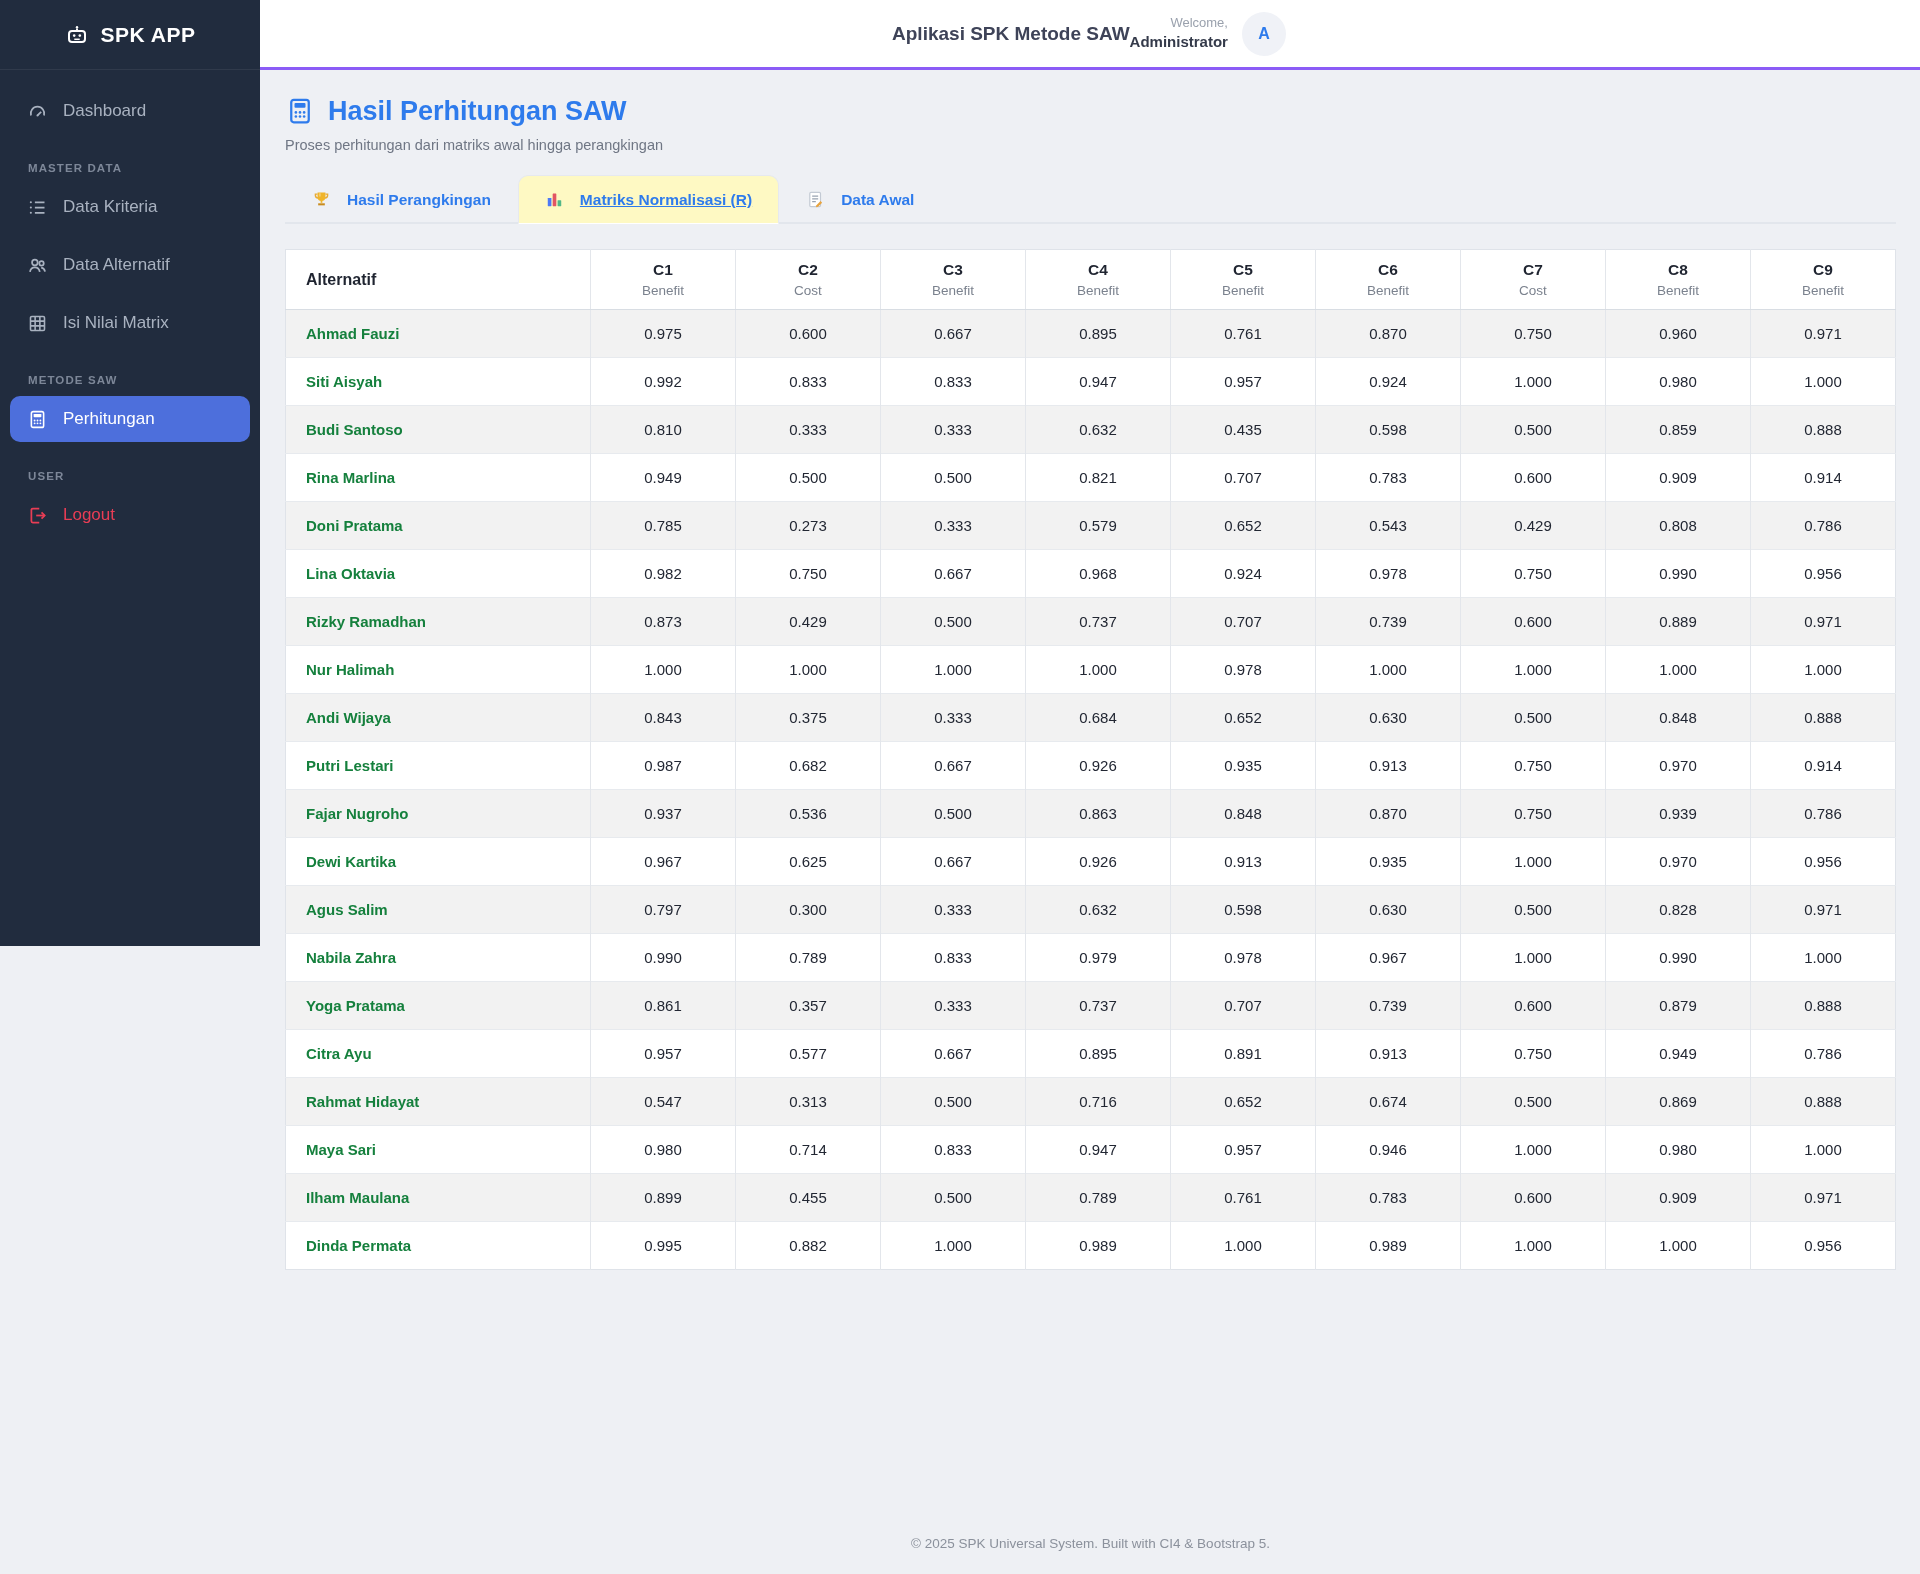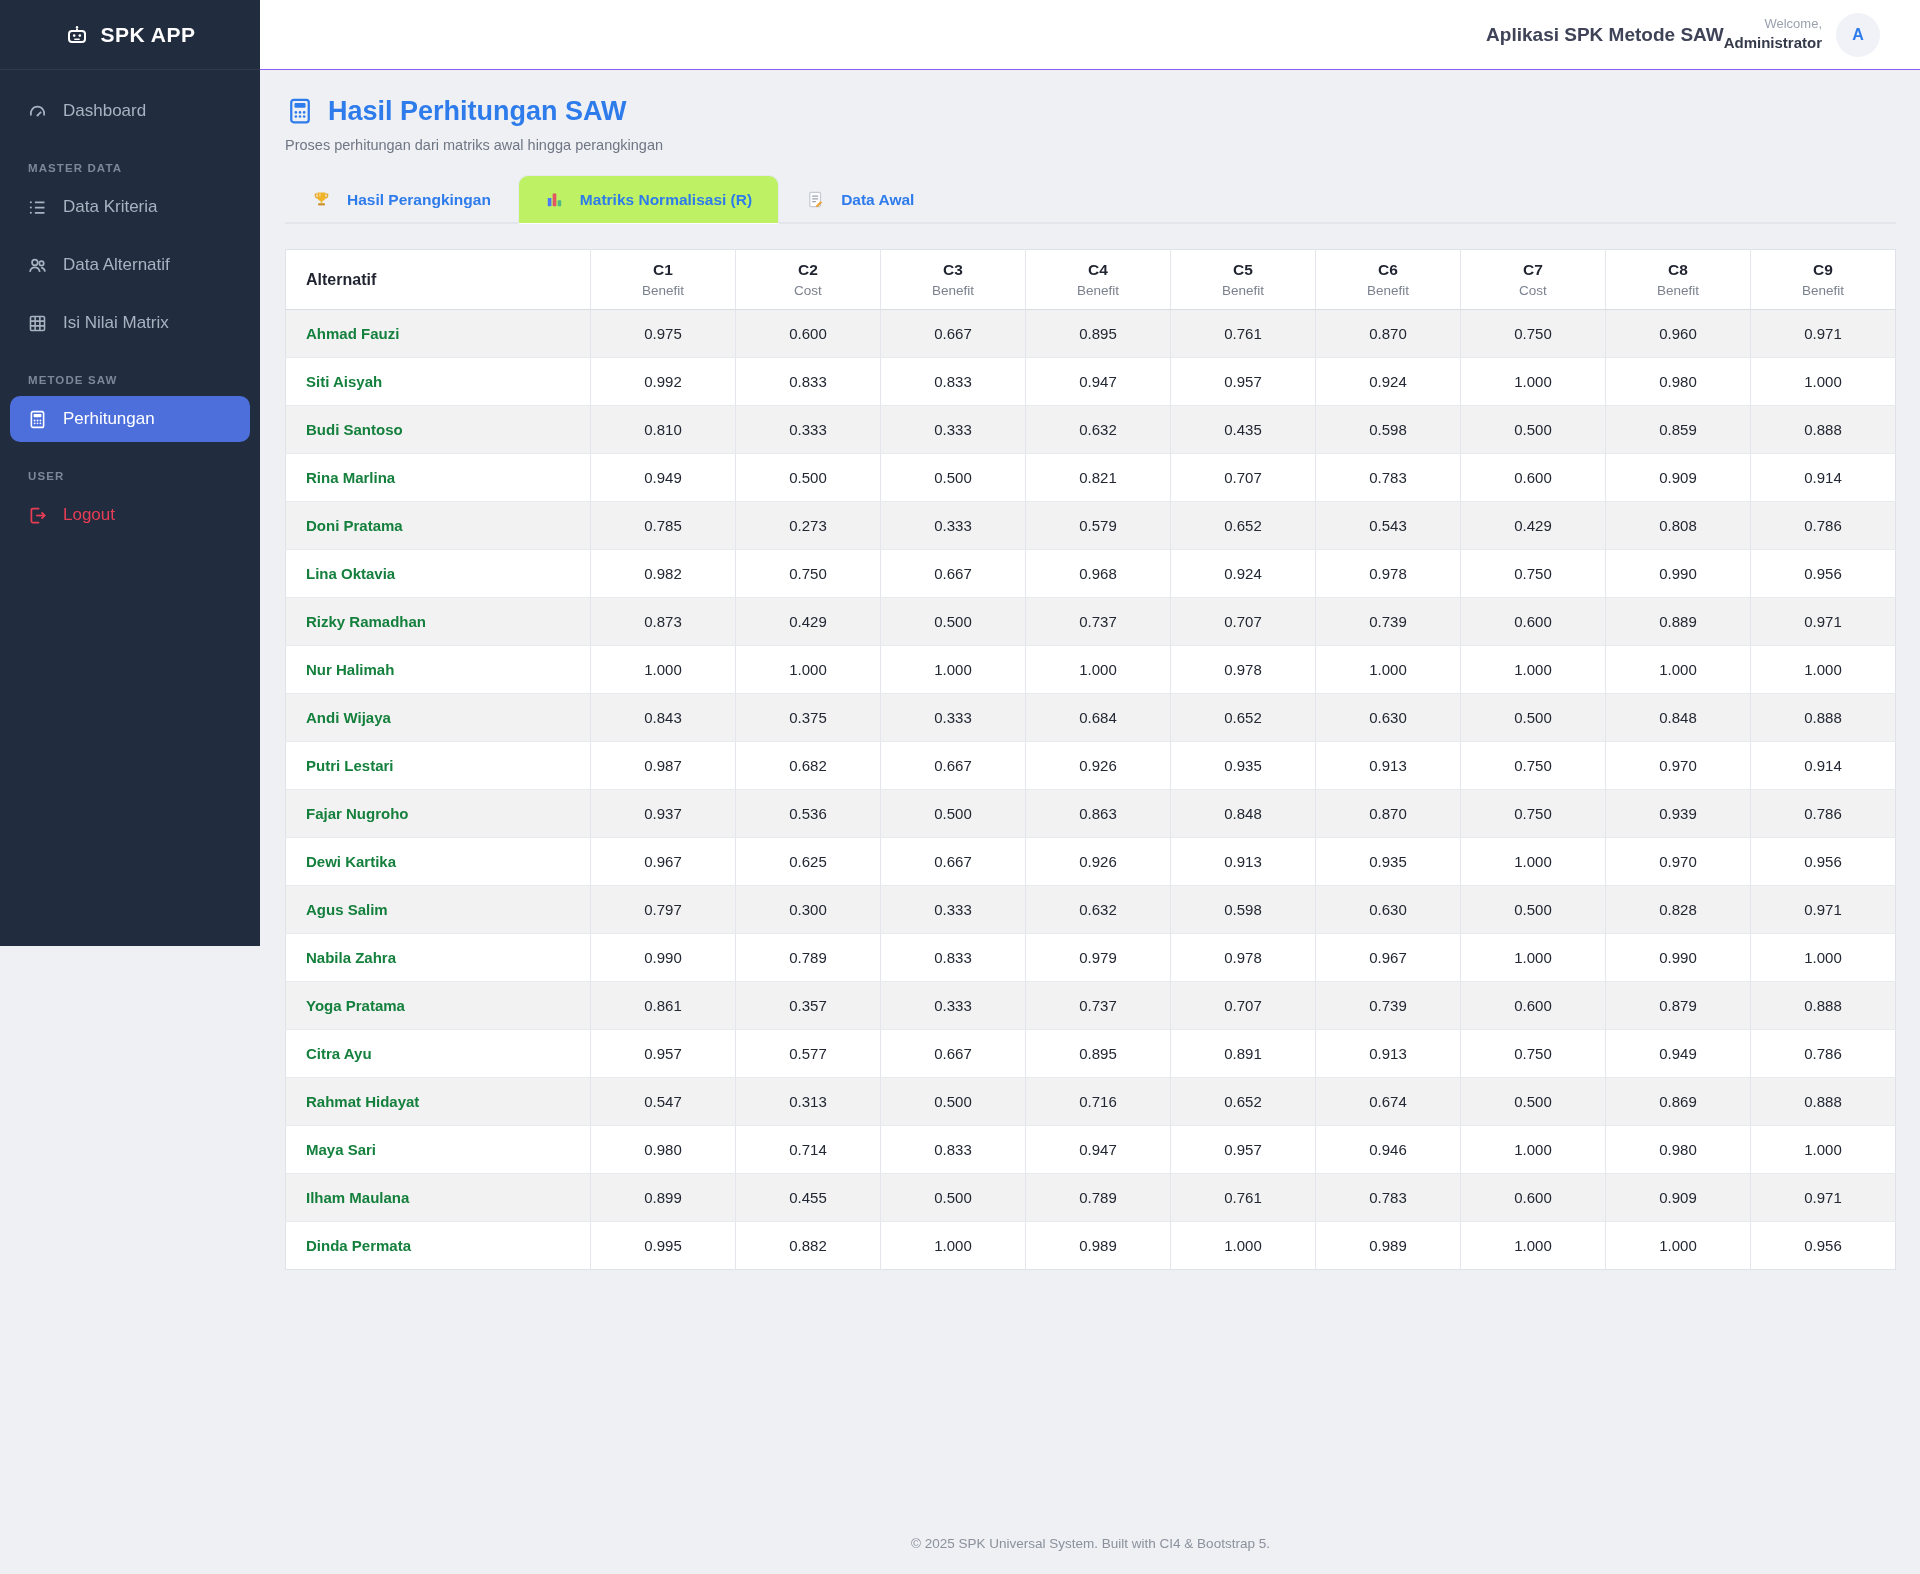--- a/index.html
+++ b/index.html
@@ -41,22 +41,22 @@
   .nav-item.active{background:var(--active);color:#ffffff;}
   .nav-item.danger{color:var(--danger);}
   .nav-section{
     font-size:11.5px;font-weight:bold;letter-spacing:1.1px;color:#7d8798;
     padding:16px 18px 10px;text-transform:uppercase;
   }
 
   
   .main{position:absolute;left:260px;top:0;width:1660px;}
   .topbar{
-    height:70px;background:#ffffff;border-bottom:1px solid #8b5cf6;
-    display:flex;align-items:center;justify-content:flex-end;padding:0 40px 0 38px;
+    height:70px;background:#ffffff;border-bottom:3px solid #8b5cf6;
+    display:flex;align-items:center;justify-content:center;padding:0 40px 0 38px;
   }
   .topbar-title{font-size:19px;font-weight:bold;color:#3e4358;}
   .userbox{display:flex;align-items:center;gap:14px;}
   .welcome{text-align:right;line-height:1.3;}
   .welcome .w1{font-size:13px;color:#9aa1ad;display:block;}
   .welcome .w2{font-size:15px;font-weight:bold;color:#343a4a;display:block;}
   .avatar{
     width:44px;height:44px;border-radius:50%;background:#f0f2f7;
     color:var(--accent);display:flex;align-items:center;justify-content:center;
     font-weight:bold;font-size:16px;cursor:pointer;
@@ -69,22 +69,23 @@
 
   
   .tabs{display:flex;margin-top:22px;border-bottom:2px solid #e2e6ec;}
   .tab{
     display:flex;align-items:center;gap:16px;padding:14px 26px;
     font-size:15.5px;font-weight:bold;color:var(--accent);cursor:pointer;
     margin-bottom:-2px;border:1px solid transparent;
   }
   .tab .icon svg{width:19px;height:19px;display:block;}
   .tab.active{
-    background:#bef264;border:1px solid #e6e9ef;border-bottom-color:#ffffff;
+    background:#fef9c3;border:1px solid #e6e9ef;border-bottom-color:#ffffff;
     border-radius:10px 10px 0 0;
+    text-decoration:underline;
   }
 
   
   .table-wrap{margin-top:25px;}
   table{
     width:100%;border-collapse:collapse;background:#ffffff;
     border:1px solid #dfe3e9;table-layout:fixed;font-size:15px;color:#222733;
   }
   col.c-name{width:305px;}
   thead th{

